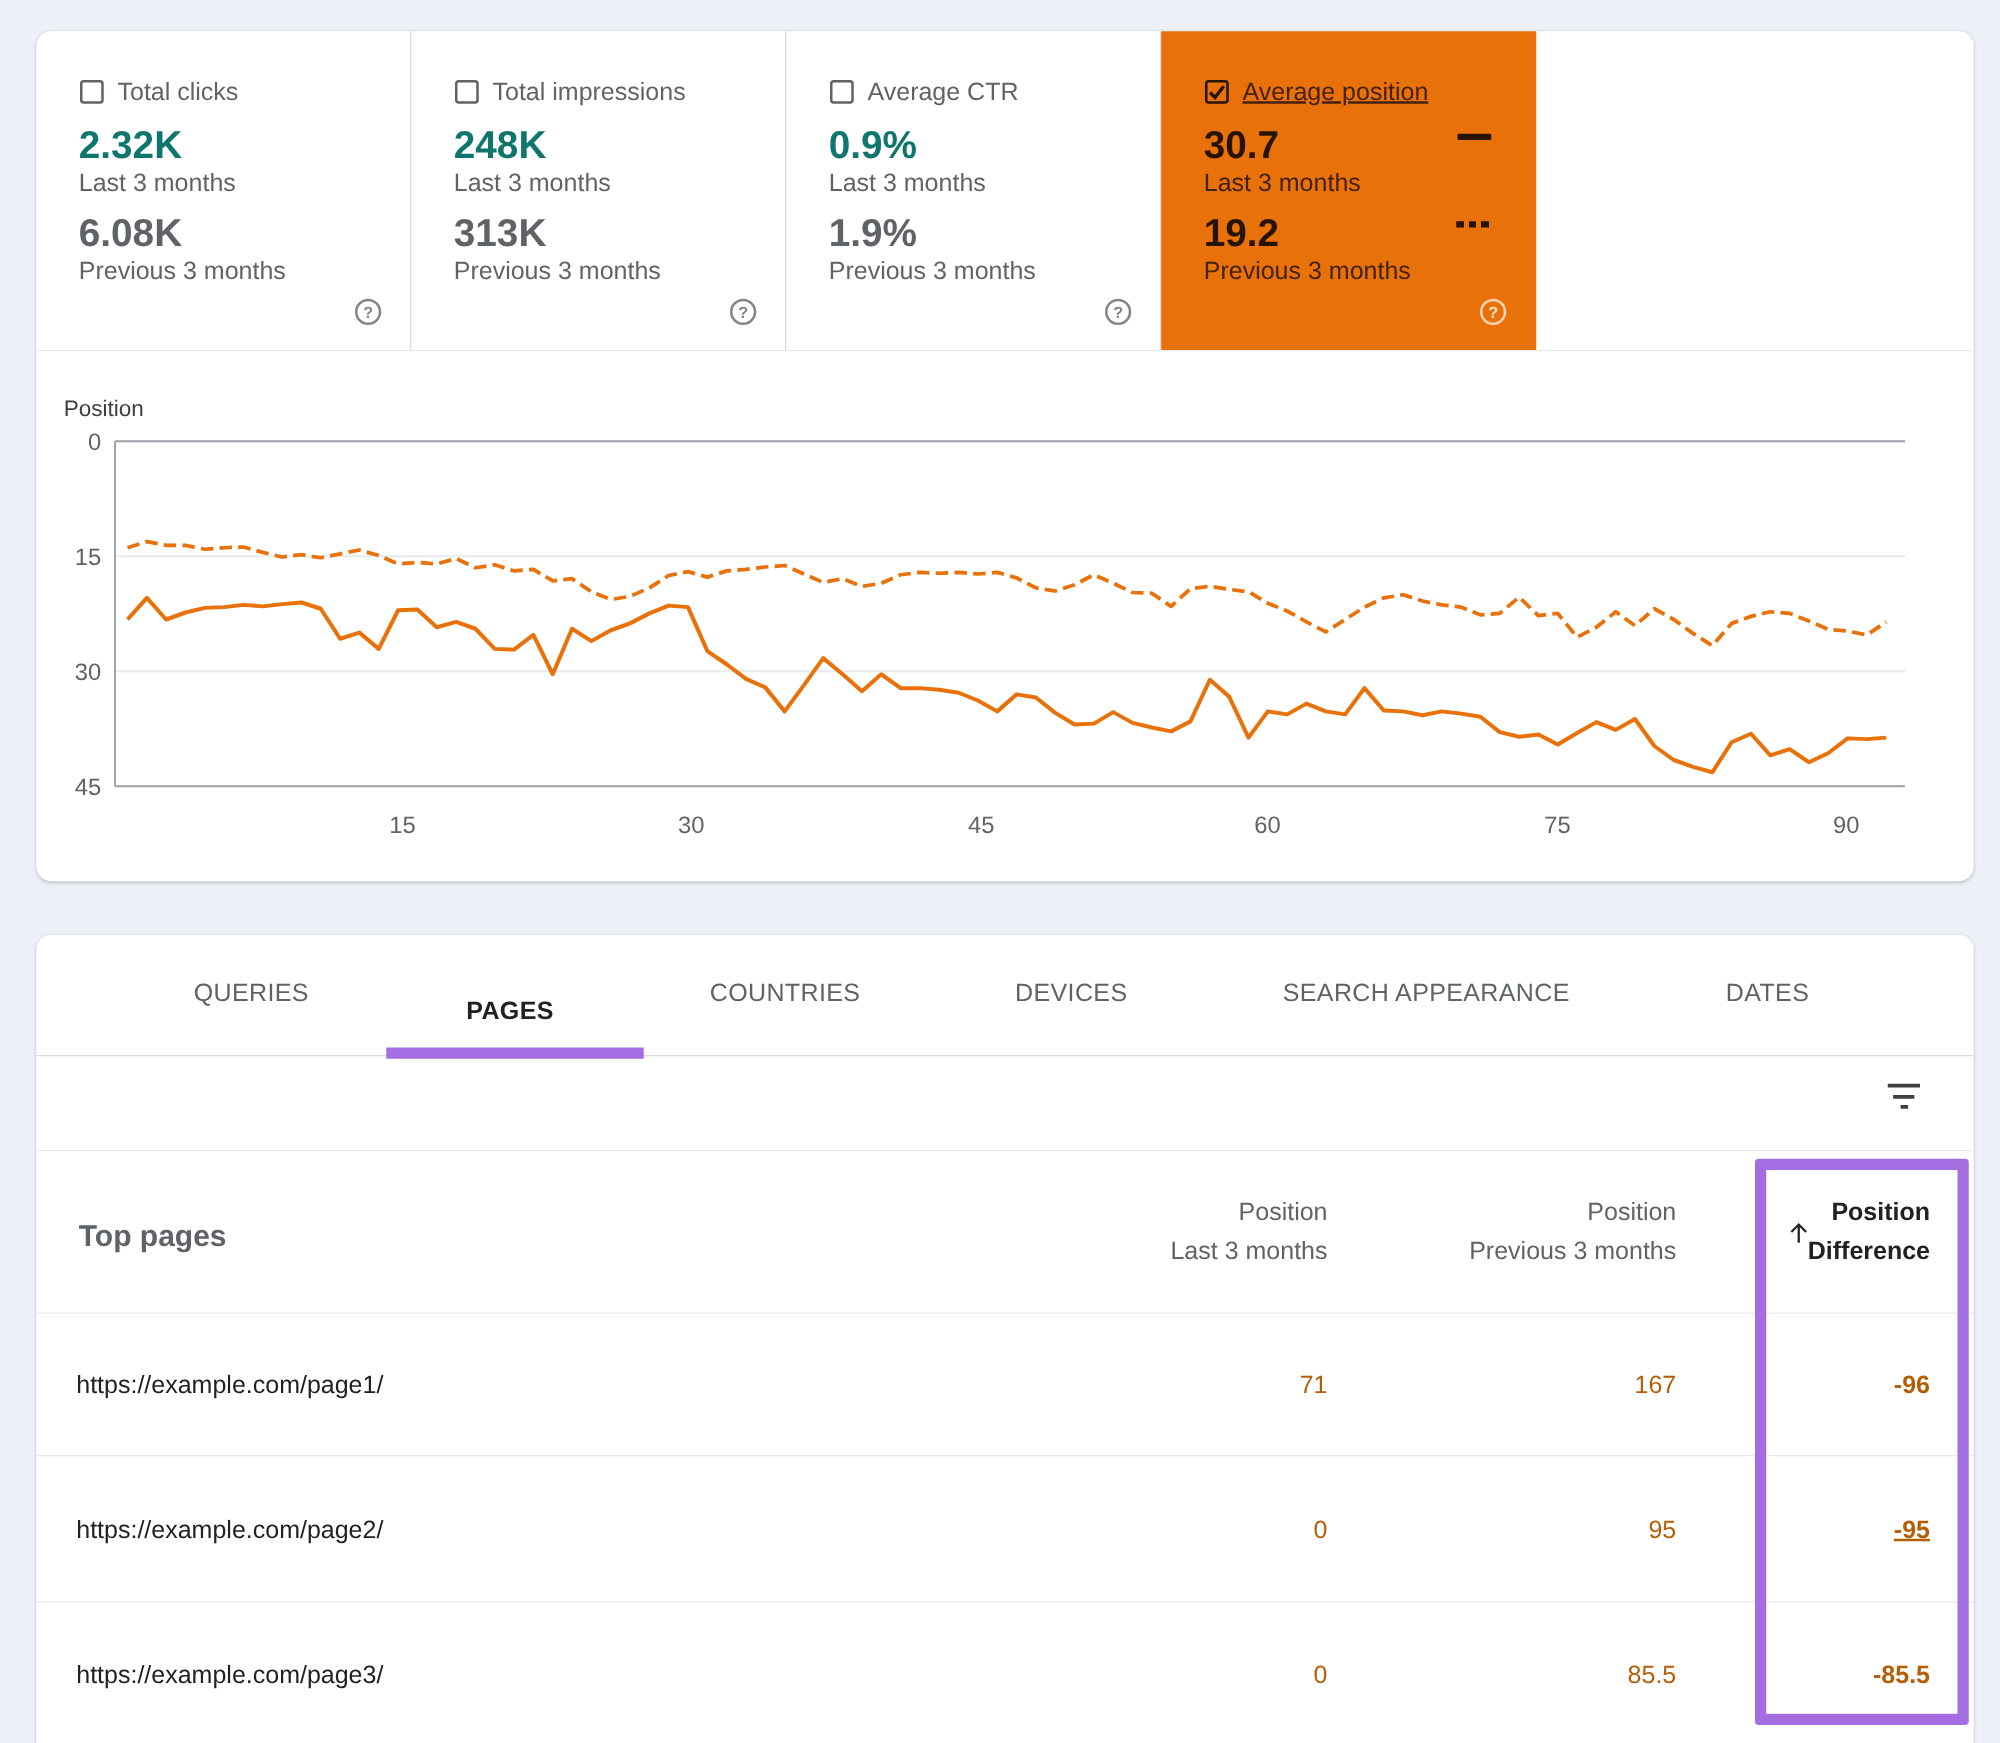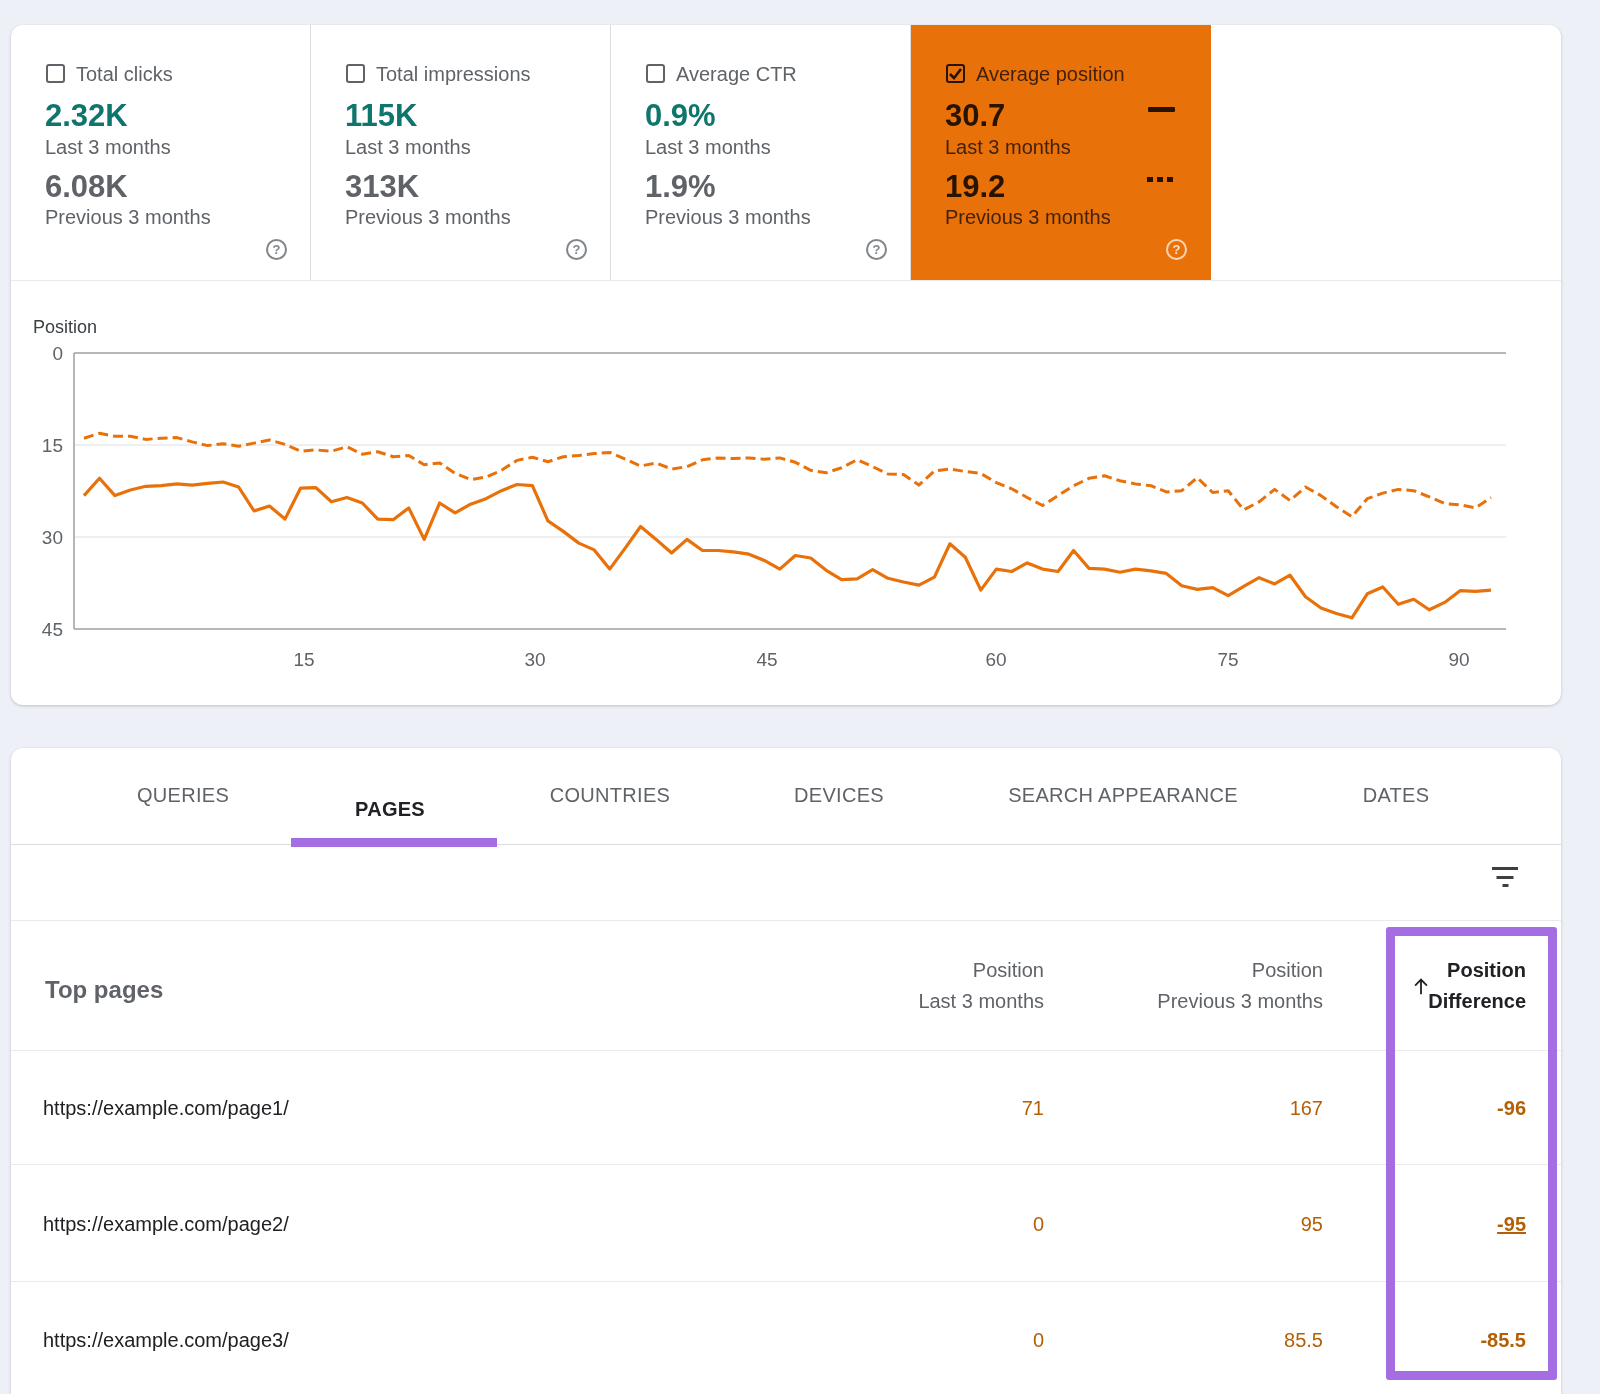--- a/index.html
+++ b/index.html
@@ -1,38 +1,38 @@
 <!DOCTYPE html>
 <html><head>
 <meta charset="utf-8">
 <style>
 * { margin:0; padding:0; box-sizing:border-box; }
 html,body { width:1600px; height:1394px; overflow:hidden;
   background:#edf0f6; font-family:"Liberation Sans", sans-serif; }
-.card { position:absolute; left:11px; width:1550px; background:#fff;
+.card { position:absolute; left:29px; width:1550px; background:#fff;
   border-radius:12px; box-shadow:0 1px 2px rgba(60,64,67,.15), 0 1px 3px 1px rgba(60,64,67,.08); }
 #card1 { top:25px; height:680px; }
 #card2 { top:748px; height:700px; }
 
 
 .tile { position:absolute; top:0; height:255px; width:300px; }
 .tile .cb { position:absolute; left:35px; top:39px; width:19px; height:19px;
   border:2px solid #5f6368; border-radius:3px; }
 .tile .lbl { position:absolute; left:65px; top:38px; font-size:20px; color:#5f6368; line-height:22px; }
 .tile .num1 { position:absolute; left:34px; top:74px; font-size:31px; font-weight:bold; color:#0f766e; line-height:33px; }
 .tile .sub1 { position:absolute; left:34px; top:111px; font-size:20px; color:#5f6368; line-height:23px; }
 .tile .num2 { position:absolute; left:34px; top:145px; font-size:31px; font-weight:bold; color:#5f6368; line-height:33px; }
 .tile .sub2 { position:absolute; left:34px; top:181px; font-size:20px; color:#5f6368; line-height:23px; }
 .tile .help { position:absolute; left:255px; top:214px; width:21px; height:21px;
   border:2px solid #80868b; border-radius:50%; color:#80868b; font-size:13px; font-weight:bold;
   text-align:center; line-height:17px; }
 .tile .vdiv { position:absolute; right:0; top:0; bottom:0; width:1px; background:#dadce0; }
 #tileD { background:#e8710a; border-top-left-radius:0; }
 #tileD .cb { border-color:#271400; }
-#tileD .lbl { color:#44210a; }
+#tileD .lbl { color:#44210a;text-decoration:underline; }
 #tileD .num1, #tileD .num2 { color:#271400; }
 #tileD .sub1, #tileD .sub2 { color:#44210a; }
 #tileD .help { border-color:rgba(255,246,237,.75); color:rgba(255,246,237,.85); }
 .hdiv { position:absolute; left:0; right:0; top:255px; height:1px; background:#e8eaed; }
 .legend-solid { position:absolute; left:237px; top:82px; width:27px; height:5px; background:#271400; border-radius:1px; }
 .legend-dash { position:absolute; left:236px; top:152px; width:27px; height:5px;
   background:repeating-linear-gradient(90deg,#271400 0,#271400 6px,transparent 6px,transparent 10px); }
 #tileD .checkmark { position:absolute; left:0px; top:0px; width:15px; height:15px; }
 
 
@@ -64,21 +64,21 @@
     <div class="num1">2.32K</div>
       <div class="sub1">Last 3 months</div>
     <div class="num2">6.08K</div>
       <div class="sub2">Previous 3 months</div>
     <div class="help">?</div>
       <div class="vdiv"></div>
   </div>
   <div class="tile" id="tileB" style="left:300px;">
     <div class="cb"></div>
       <div class="lbl">Total impressions</div>
-    <div class="num1">115K</div>
+    <div class="num1">248K</div>
       <div class="sub1">Last 3 months</div>
     <div class="num2">313K</div>
       <div class="sub2">Previous 3 months</div>
     <div class="help">?</div>
       <div class="vdiv"></div>
   </div>
   <div class="tile" id="tileC" style="left:600px;">
     <div class="cb"></div>
       <div class="lbl">Average CTR</div>
     <div class="num1">0.9%</div>

